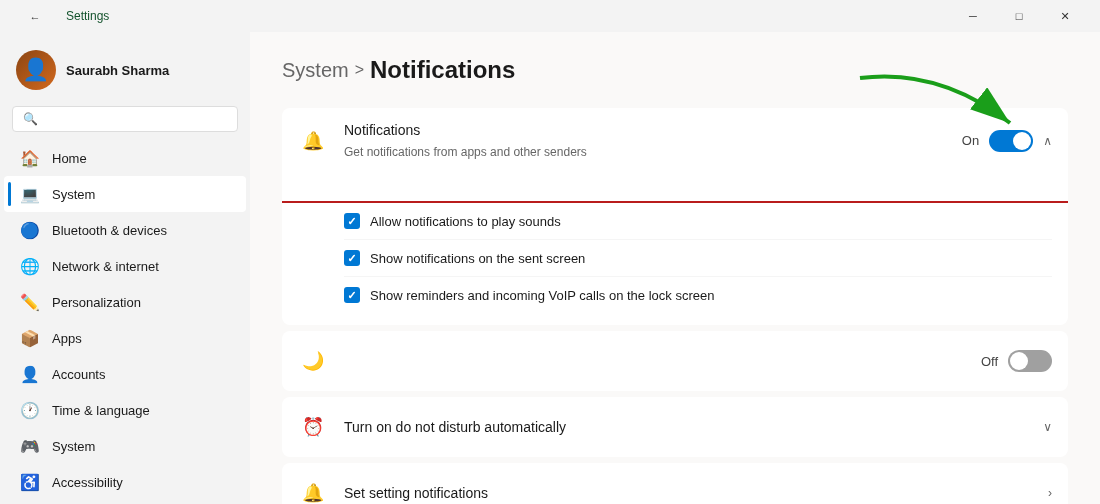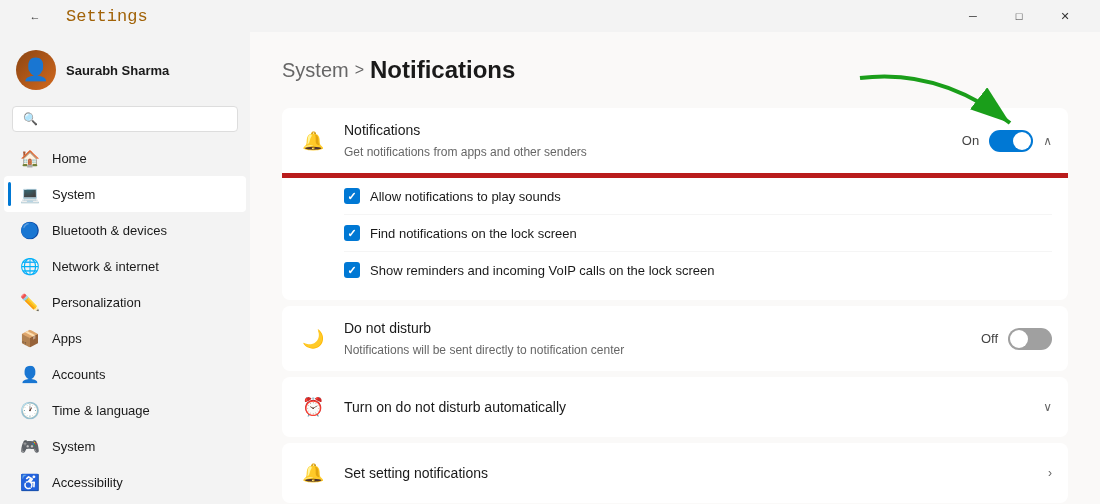--- a/index.html
+++ b/index.html
@@ -22,23 +22,22 @@
       padding: 0 12px;
       justify-content: space-between;
       flex-shrink: 0;
     }
     .titlebar-left {
       display: flex;
       align-items: center;
       gap: 8px;
     }
     .titlebar-title {
-      font-size: 17px;
-      color: #a16207;
-      font-family: Liberation Mono, monospace;
+      font-size: 12px;
+      color: #14532d;
     }
     .titlebar-controls {
       display: flex;
       gap: 0;
     }
     .titlebar-btn {
       width: 46px;
       height: 32px;
       display: flex;
       align-items: center;
@@ -255,21 +254,22 @@
 
     .chevron {
       font-size: 12px;
       color: #666;
       cursor: pointer;
     }
 
     
     .sub-options {
       padding: 0 16px 12px 62px;
-      border-top: 5px solid #b91c1c;
+      border-top: 2px solid #b91c1c;
+      margin-top: 28px;
     }
     .sub-option {
       display: flex;
       align-items: center;
       gap: 10px;
       padding: 10px 0;
       font-size: 13px;
       color: #1a1a1a;
       border-bottom: 1px solid #f5f5f5;
     }
@@ -416,37 +416,33 @@
           <span class="chevron">∧</span>
         </div>
       </div>
       <div class="sub-options">
         <div class="sub-option">
           <div class="checkbox"></div>
           <span>Allow notifications to play sounds</span>
         </div>
         <div class="sub-option">
           <div class="checkbox"></div>
-          <span>Find notifications on the lock screen</span>
+          <span>Show notifications on the sent screen</span>
         </div>
         <div class="sub-option">
           <div class="checkbox"></div>
           <span>Show reminders and incoming VoIP calls on the lock screen</span>
         </div>
       </div>
     </div>
 
     <div class="settings-section">
       <div class="section-header">
         <div class="section-header-left">
           <div class="section-icon">🌙</div>
-          <div>
-            <div class="section-title">Do not disturb</div>
-            <div class="section-subtitle">Notifications will be sent directly to notification center</div>
-          </div>
         </div>
         <div class="section-header-right">
           <span class="toggle-label">Off</span>
           <div class="toggle off">
             <div class="toggle-thumb"></div>
           </div>
         </div>
       </div>
     </div>
 

